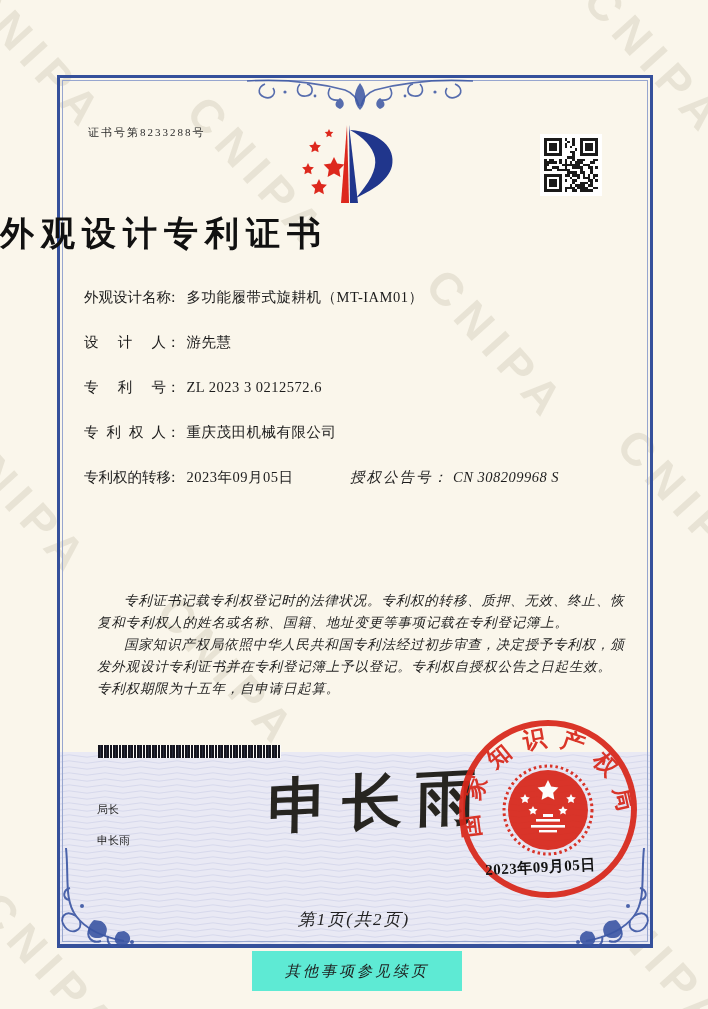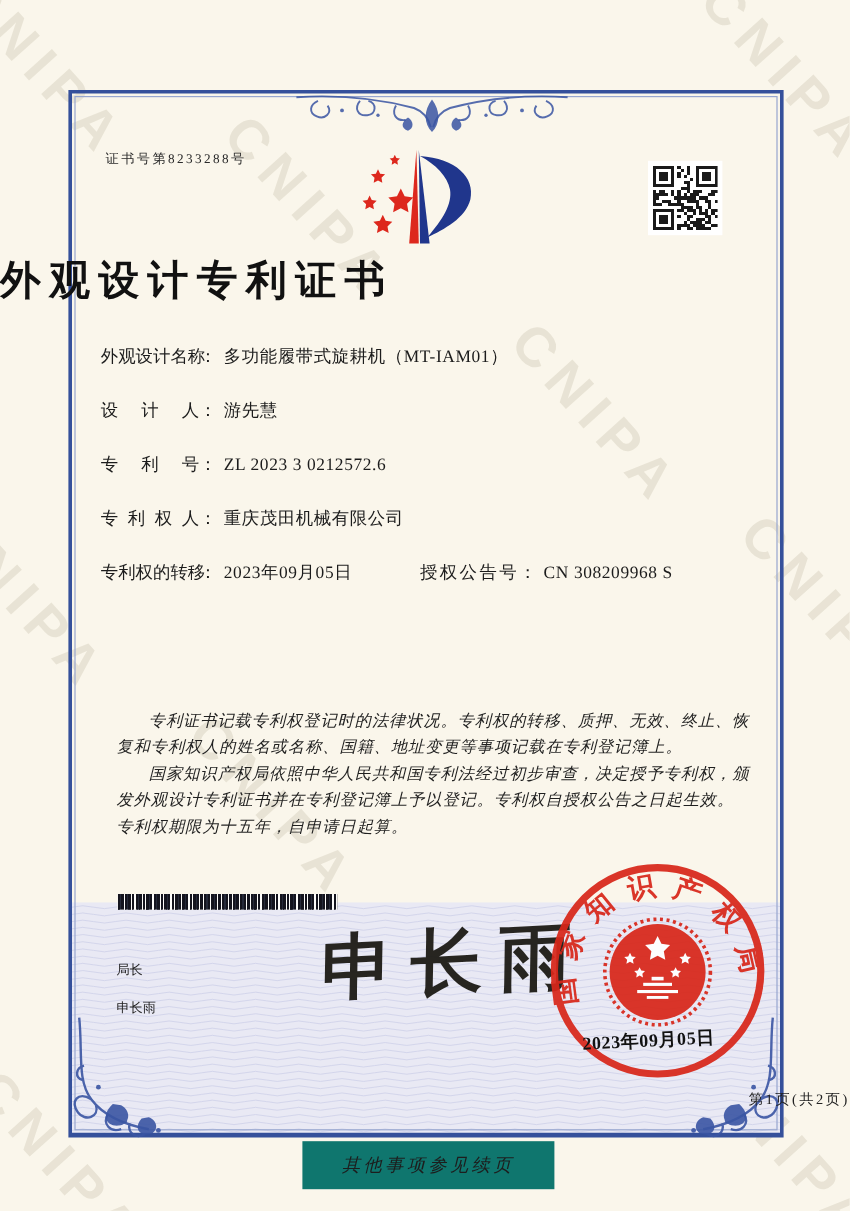--- a/index.html
+++ b/index.html
@@ -60,21 +60,21 @@
   }
   
   .fields { position:absolute; left:84px; top:288px; width:545px; z-index:5; }
   .f-row { position:relative; height:24px; margin-bottom:21px; font-size:14.5px; white-space:nowrap; }
   .f-label {
     display:inline-block; width:82px; vertical-align:bottom;
     text-align:justify; text-align-last:justify; color:#1c1c1c;
   }
   .f-colon { display:inline-block; }
   .f-value { margin-left:6px; letter-spacing:0.5px; }
-  .f-pair2 { position:absolute; left:266px; top:0; }
+  .f-pair2 { position:absolute; left:266px; top:0;font-style:italic; }
   .f-pair2 .f-label2 { letter-spacing:2px; }
   
   .paras {
     position:absolute; left:97px; top:590px; width:528px; z-index:5;
     font-size:13.5px; line-height:22px; font-style:italic;
     letter-spacing:0.8px; color:#1f1f1f;
   }
   .paras p { text-indent:2em; }
   
   .barcode {
@@ -101,25 +101,25 @@
   .seal { position:absolute; left:457px; top:718px; width:182px; height:182px; z-index:6; opacity:.93; }
   .seal svg { display:block; width:100%; height:100%; overflow:visible; }
   .seal-date {
     position:absolute; left:468px; top:858px; width:145px; z-index:7;
     text-align:center; font-size:15px; color:#121212;
     transform:rotate(-3deg); letter-spacing:0.5px; font-weight:bold;
   }
   
   .page-footer {
     position:absolute; left:0; top:908px; width:708px; z-index:5;
-    text-align:right; font-size:12px; letter-spacing:2px; color:#222;
+    text-align:center; font-size:17px; letter-spacing:2px; color:#222;font-style:italic;
   }
   .cont-note {
     position:absolute; left:252px; top:951px; width:210px; height:40px; z-index:5;
-    background:#0f766e; display:flex; align-items:center; justify-content:center;
+    background:#5eead4; display:flex; align-items:center; justify-content:center;
     font-size:15px; font-style:italic; letter-spacing:3px; color:#1d1d1d;
   }
 </style>
 </head>
 <body>
 
 <span class="wm" style="left:35px;top:55px">CNIPA</span>
 <span class="wm" style="left:655px;top:60px">CNIPA</span>
 <span class="wm" style="left:258px;top:172px">CNIPA</span>
 <span class="wm" style="left:497px;top:345px">CNIPA</span>

